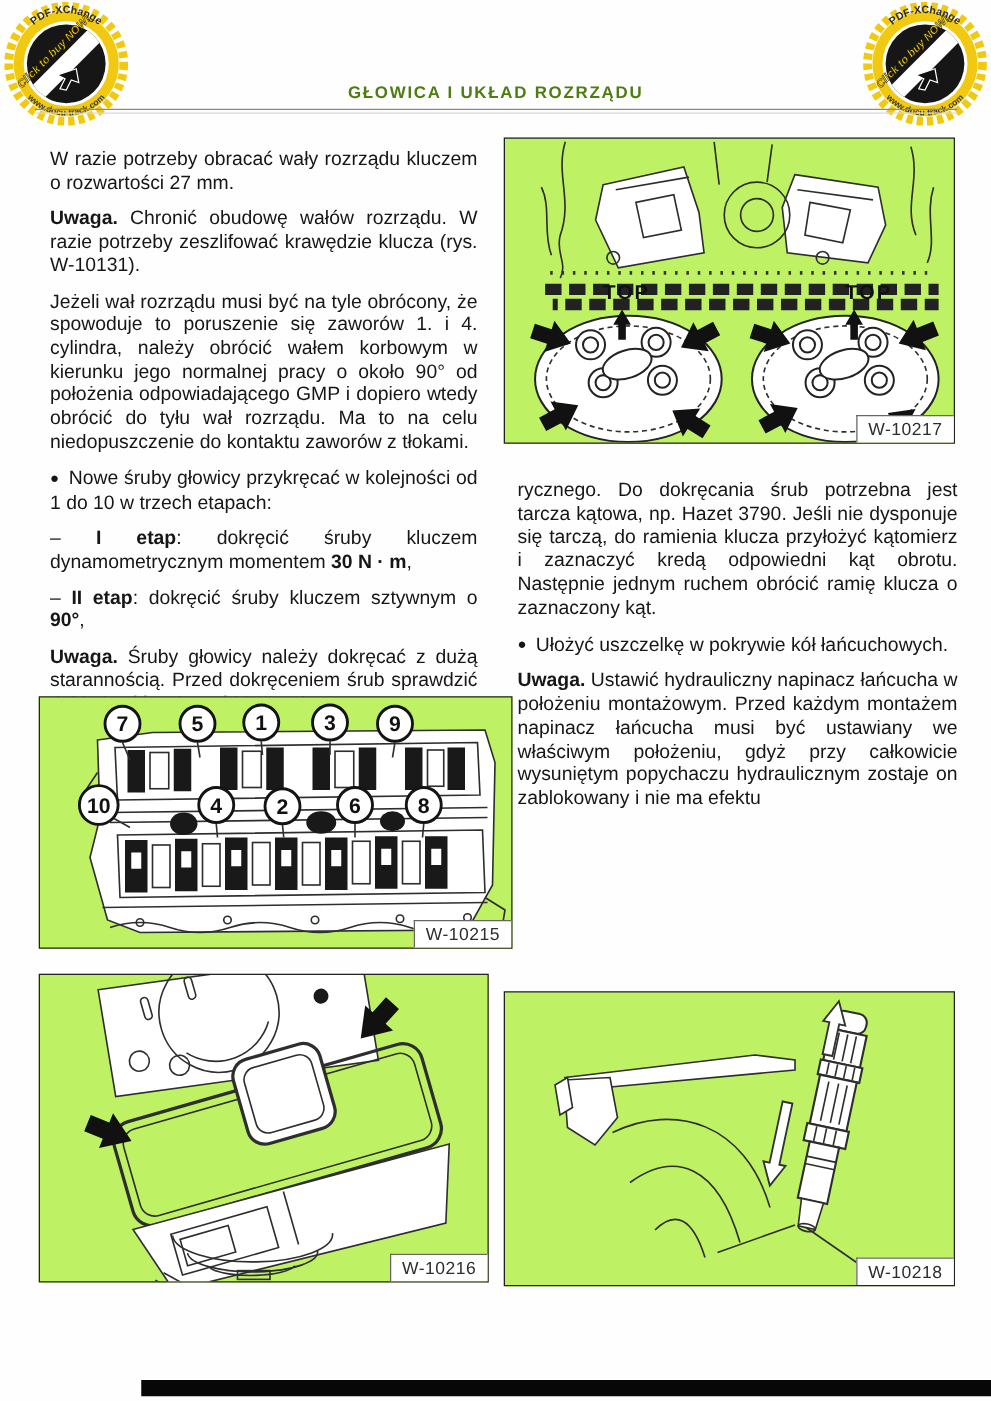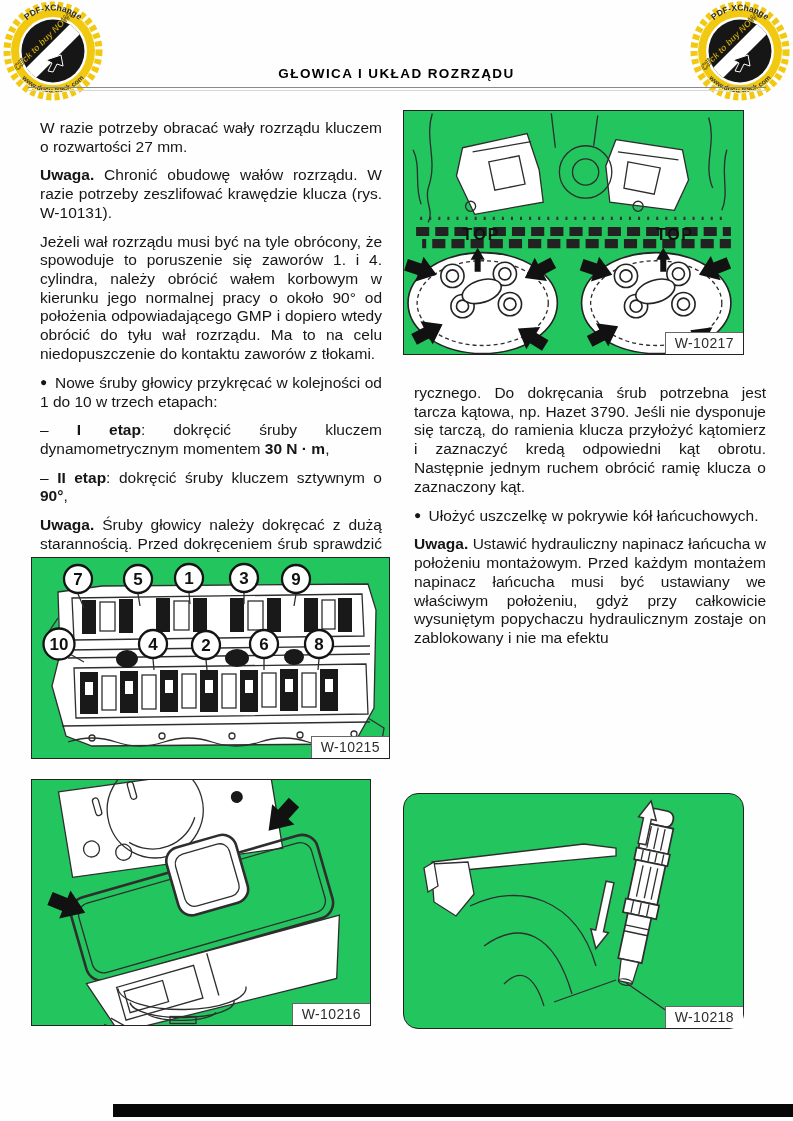--- a/index.html
+++ b/index.html
@@ -1,38 +1,38 @@
 <!DOCTYPE html>
 <html><head>
 <meta charset="utf-8">
 <style>
   html,body{margin:0;padding:0;background:#ffffff;}
   .page{position:relative;width:793px;height:1121px;background:#fefefe;overflow:hidden;
         font-family:"Liberation Sans", sans-serif;color:#161616;}
   
   .header-title{position:absolute;top:66px;left:0;width:100%;text-align:center;
-        font-size:13.5px;font-weight:bold;letter-spacing:1.4px;color:#000000;}
+        font-size:13.5px;font-weight:bold;letter-spacing:1.4px;color:#4d7c0f;}
   .header-rule{position:absolute;left:28px;top:87px;width:738px;height:2px;
         border-top:1.5px solid #8a8a8a;border-bottom:1px solid #d8d8d8;}
   
   .badge{position:absolute;width:100px;height:100px;}
   .badge-left{left:3px;top:1px;}
   .badge-right{left:690px;top:1px;}
   
   .text-col{position:absolute;font-size:15.5px;line-height:18.7px;text-align:justify;}
   .text-col p.para{margin:10px;}
   .text-col .bullet{font-size:12px;vertical-align:1.5px;letter-spacing:2px;}
   .col-left{left:30px;top:109px;width:362px;}
   .col-right{left:404px;top:374px;width:372px;}
   
-  .figure{position:absolute;border:1.6px solid #232323;background:#22c55e;}
+  .figure{position:absolute;border:1.6px solid #232323;background:#bef264;padding-left:20px;}
   .fig-w10217{left:403px;top:110px;width:339px;height:243px;}
   .fig-w10215{left:31px;top:557px;width:357px;height:200px;}
   .fig-w10216{left:31px;top:779px;width:338px;height:245px;}
-  .fig-w10218{left:403px;top:793px;width:339px;height:234px;border-radius:15px;}
+  .fig-w10218{left:403px;top:793px;width:339px;height:234px;}
   .figure svg{display:block;width:100%;height:100%;}
   .fig-caption{position:absolute;right:0;bottom:0;background:#fff;
         border-top:1.2px solid #666;border-left:1.2px solid #666;
         padding:2px 9px 3px 9px;font-size:14px;color:#2d2d2d;letter-spacing:0.4px;}
   .sketch{stroke:#2e2e2e;fill:none;stroke-width:1.3;}
   .darkfill{fill:#191919;stroke:none;}
   .whitefill{fill:#ffffff;stroke:#242424;stroke-width:1.6;}
   .num-circle{fill:#ffffff;stroke:#141414;stroke-width:2.3;}
   .num-text{font-family:"Liberation Sans",sans-serif;font-size:17px;font-weight:bold;fill:#111;text-anchor:middle;}
   .top-text{font-family:"Liberation Sans",sans-serif;font-size:16px;font-weight:bold;fill:#111;letter-spacing:1.5px;}

